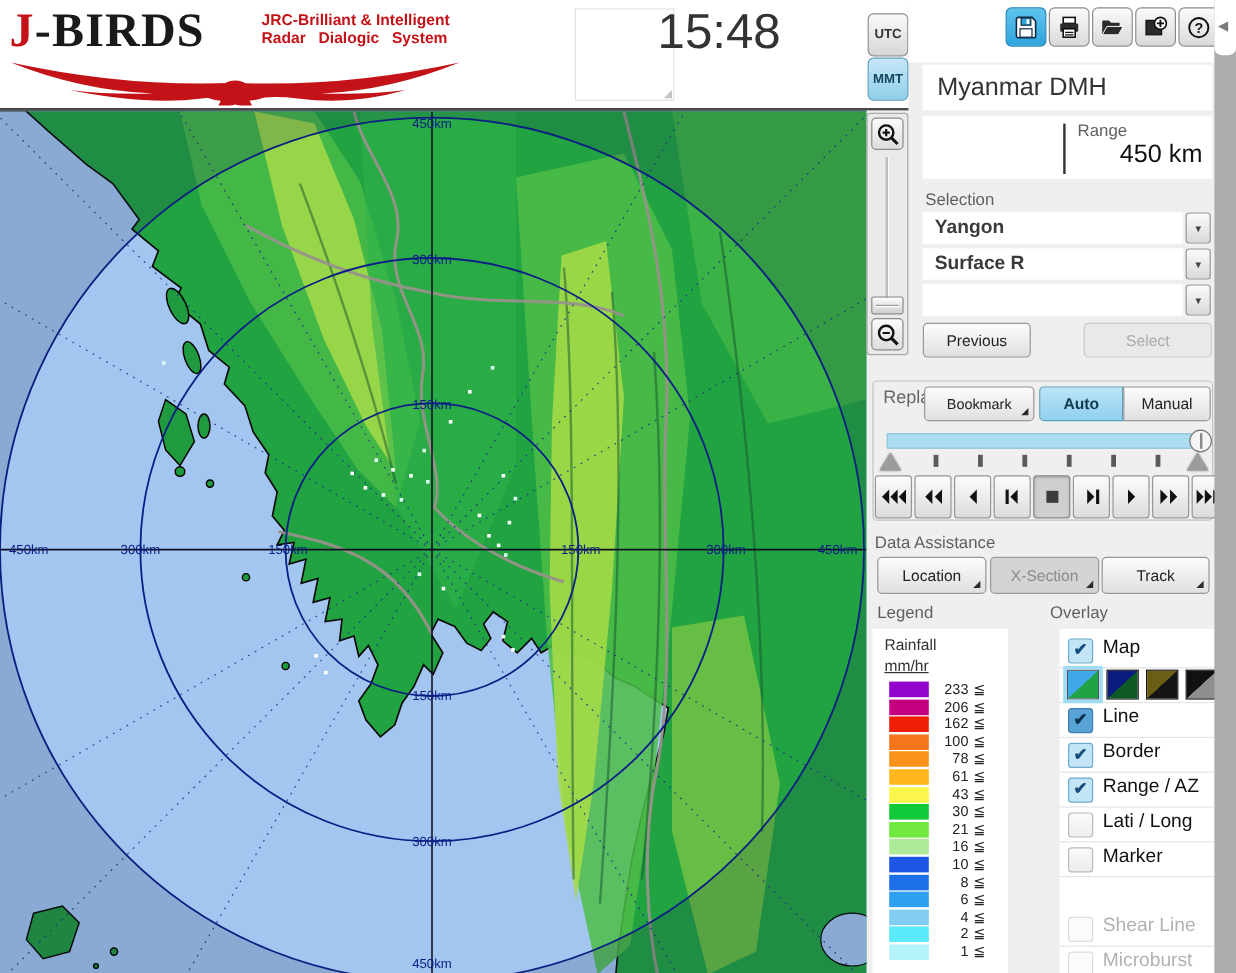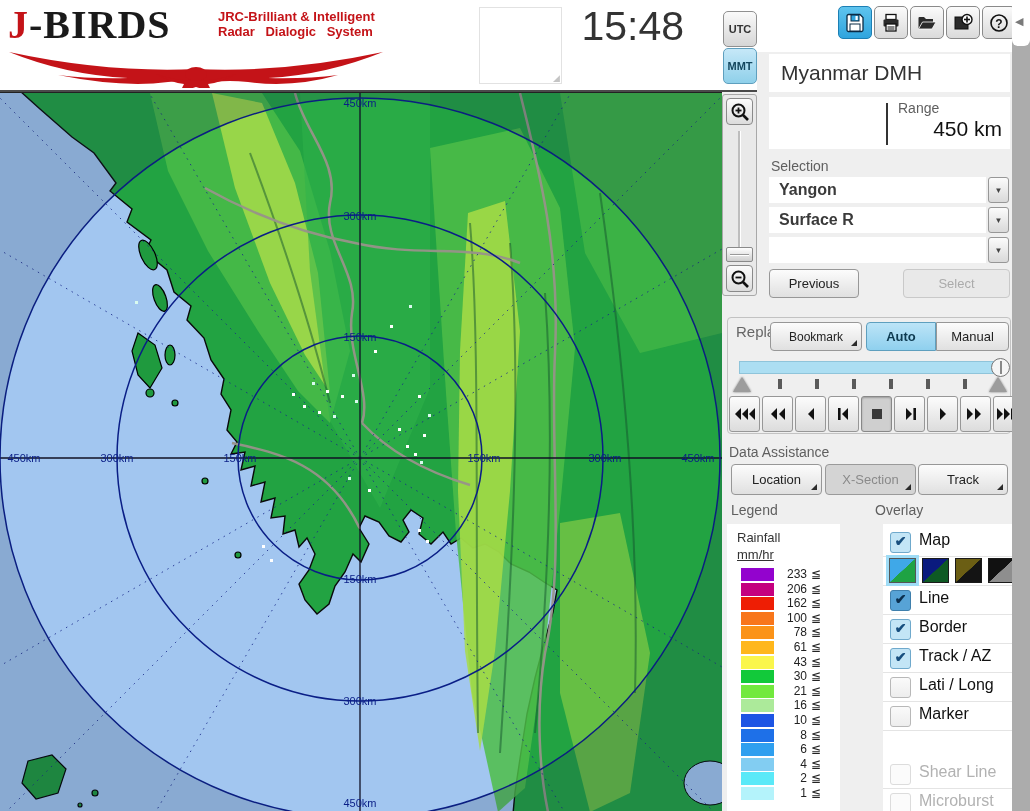--- a/index.html
+++ b/index.html
@@ -10,21 +10,21 @@
   
   .header{left:0;top:0;width:757px;height:92px;background:#FFF;border-bottom:2px solid #4a4a4a;}
   .logo-title{left:8px;top:2px;font-family:"Liberation Serif",serif;font-weight:bold;
               font-size:40px;letter-spacing:1px;color:#1a1a1a;line-height:46px;}
   .logo-j{color:#C41318;}
   .tagline{left:218px;color:#C41318;font-weight:bold;font-size:13px;line-height:14px;white-space:nowrap;}
   .tag1{top:10px;} .tag2{top:25px;word-spacing:7px;}
   .eagle{left:6px;top:48px;}
   .clockbox{left:479px;top:7px;width:83px;height:77px;background:#FFF;border:1px solid #E2E2E2;}
   .clockbox:after{content:"◢";position:absolute;right:1px;bottom:0px;font-size:9px;color:#C4C4C4;}
-  .time{left:548px;top:0px;width:136px;height:52px;font-size:41px;color:#333;text-align:right;line-height:52px;}
+  .time{left:548px;top:0px;width:136px;height:52px;font-size:41px;color:#333;line-height:52px;}
   .date{left:548px;top:50px;width:166px;height:38px;font-size:27px;color:#444;text-align:right;line-height:36px;}
   .tzbtn{left:723px;width:34px;height:36px;border-radius:5px;border:1px solid #909090;
          background:linear-gradient(#FAFAFA,#D6D6D6);font-size:11px;font-weight:bold;color:#333;
          display:flex;align-items:center;justify-content:center;cursor:pointer;}
   .tz-utc{top:11px;} .tz-mmt{top:48px;background:linear-gradient(#C6E8F8,#8FD0EA);border-color:#5E9FBE;color:#13475F;}
 
   
   .mapwrap{left:0;top:92px;width:722px;height:719px;background:#A2C6F0;border-top:1px solid #222;}
   .zoomstrip{left:722px;top:94px;width:35px;height:202px;background:#E9E9E9;border:1px solid #A8A8A8;border-radius:3px;}
   .zbtn{left:3px;width:27px;height:27px;background:linear-gradient(#FCFCFC,#DCDCDC);
@@ -496,21 +496,21 @@
       <div class="ovrow" style="top: 62px;">
         <span class="cb checked dark">✔</span>
         <span class="ovlabel">Line</span>
       </div>
       <div class="ovrow" style="top: 91px;">
         <span class="cb checked">✔</span>
         <span class="ovlabel">Border</span>
       </div>
       <div class="ovrow" style="top: 120px;">
         <span class="cb checked">✔</span>
-        <span class="ovlabel">Track / AZ</span>
+        <span class="ovlabel">Range / AZ</span>
       </div>
       <div class="ovrow" style="top: 149px;">
         <span class="cb"></span>
         <span class="ovlabel">Lati / Long</span>
       </div>
       <div class="ovrow" style="top: 178px;">
         <span class="cb"></span>
         <span class="ovlabel">Marker</span>
       </div>
       <div class="ovrow disabled" style="top: 236px;">

